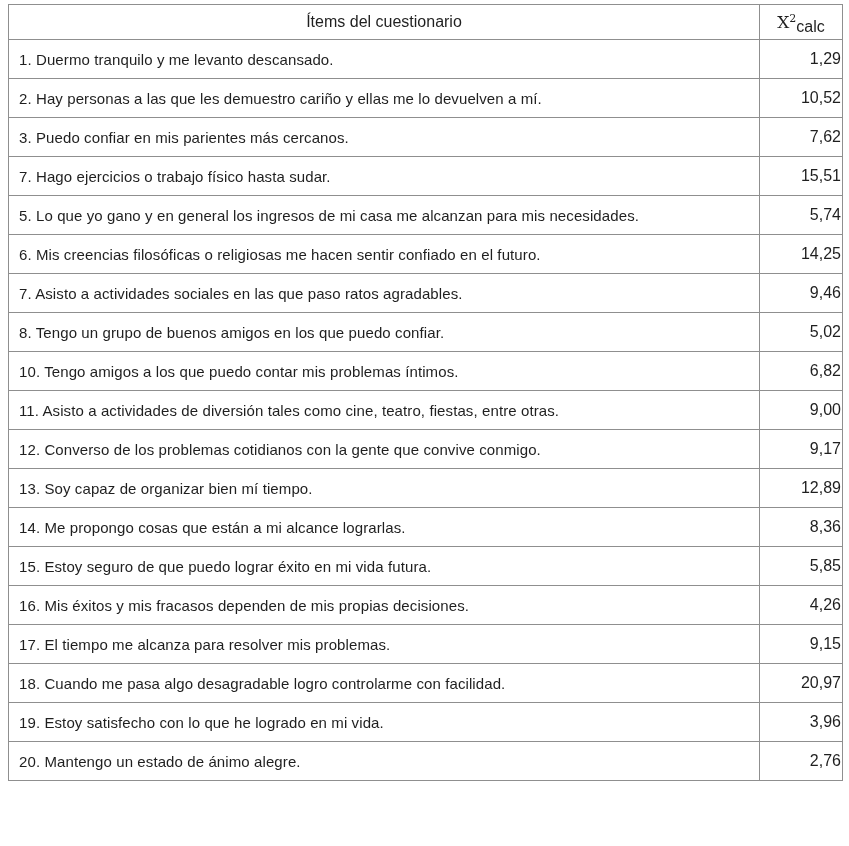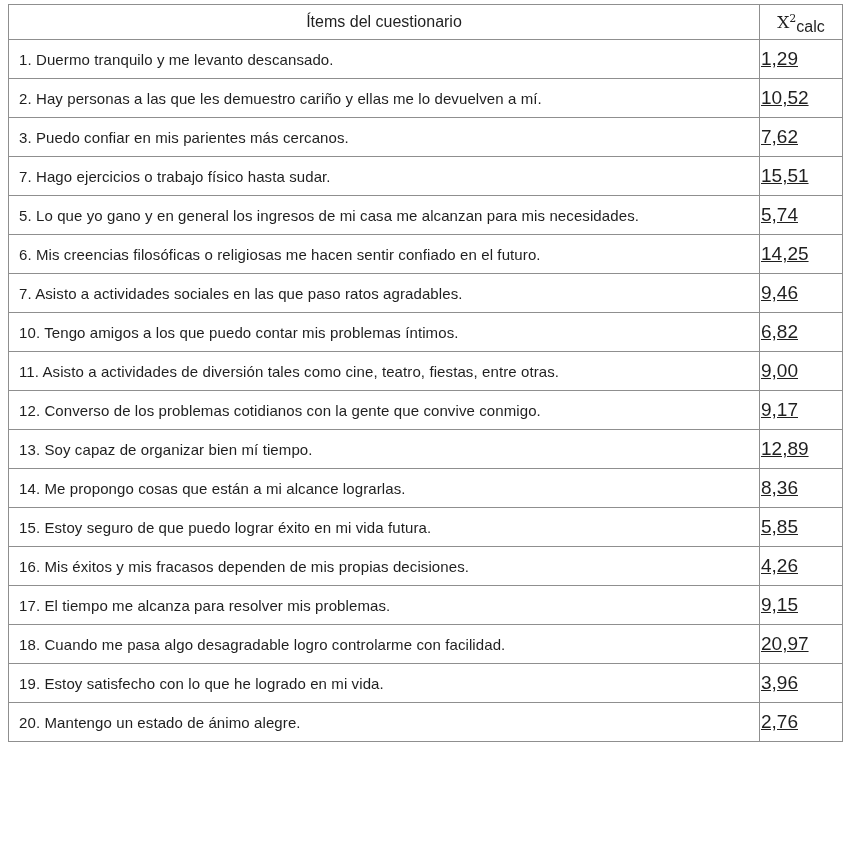--- a/index.html
+++ b/index.html
@@ -49,24 +49,23 @@
   }
   td.cell-item {
     height: 39px;
     padding: 0 8px 0 10px;
     text-align: left;
     vertical-align: middle;
     font-size: 15px;
     letter-spacing: 0.1px;
   }
   td.cell-value {
-    text-align: left;
+    text-align: right;
     vertical-align: middle;
-    font-size: 19px;
-    text-decoration: underline;
+    font-size: 16px;
   }
   .stat-symbol { white-space: nowrap; }
   .stat-base {
     font-family: "DejaVu Serif", serif;
     font-size: 17px;
   }
   .stat-sup {
     font-family: "DejaVu Serif", serif;
     font-size: 11px;
     vertical-align: super;
@@ -115,20 +114,24 @@
         </tr>
         <tr>
           <td class="cell-item">6. Mis creencias filosóficas o religiosas me hacen sentir confiado en el futuro.</td>
           <td class="cell-value">14,25</td>
         </tr>
         <tr>
           <td class="cell-item">7. Asisto a actividades sociales en las que paso ratos agradables.</td>
           <td class="cell-value">9,46</td>
         </tr>
         <tr>
+          <td class="cell-item">8. Tengo un grupo de buenos amigos en los que puedo confiar.</td>
+          <td class="cell-value">5,02</td>
+        </tr>
+        <tr>
           <td class="cell-item">10. Tengo amigos a los que puedo contar mis problemas íntimos.</td>
           <td class="cell-value">6,82</td>
         </tr>
         <tr>
           <td class="cell-item">11. Asisto a actividades de diversión tales como cine, teatro, fiestas, entre otras.</td>
           <td class="cell-value">9,00</td>
         </tr>
         <tr>
           <td class="cell-item">12. Converso de los problemas cotidianos con la gente que convive conmigo.</td>
           <td class="cell-value">9,17</td>

